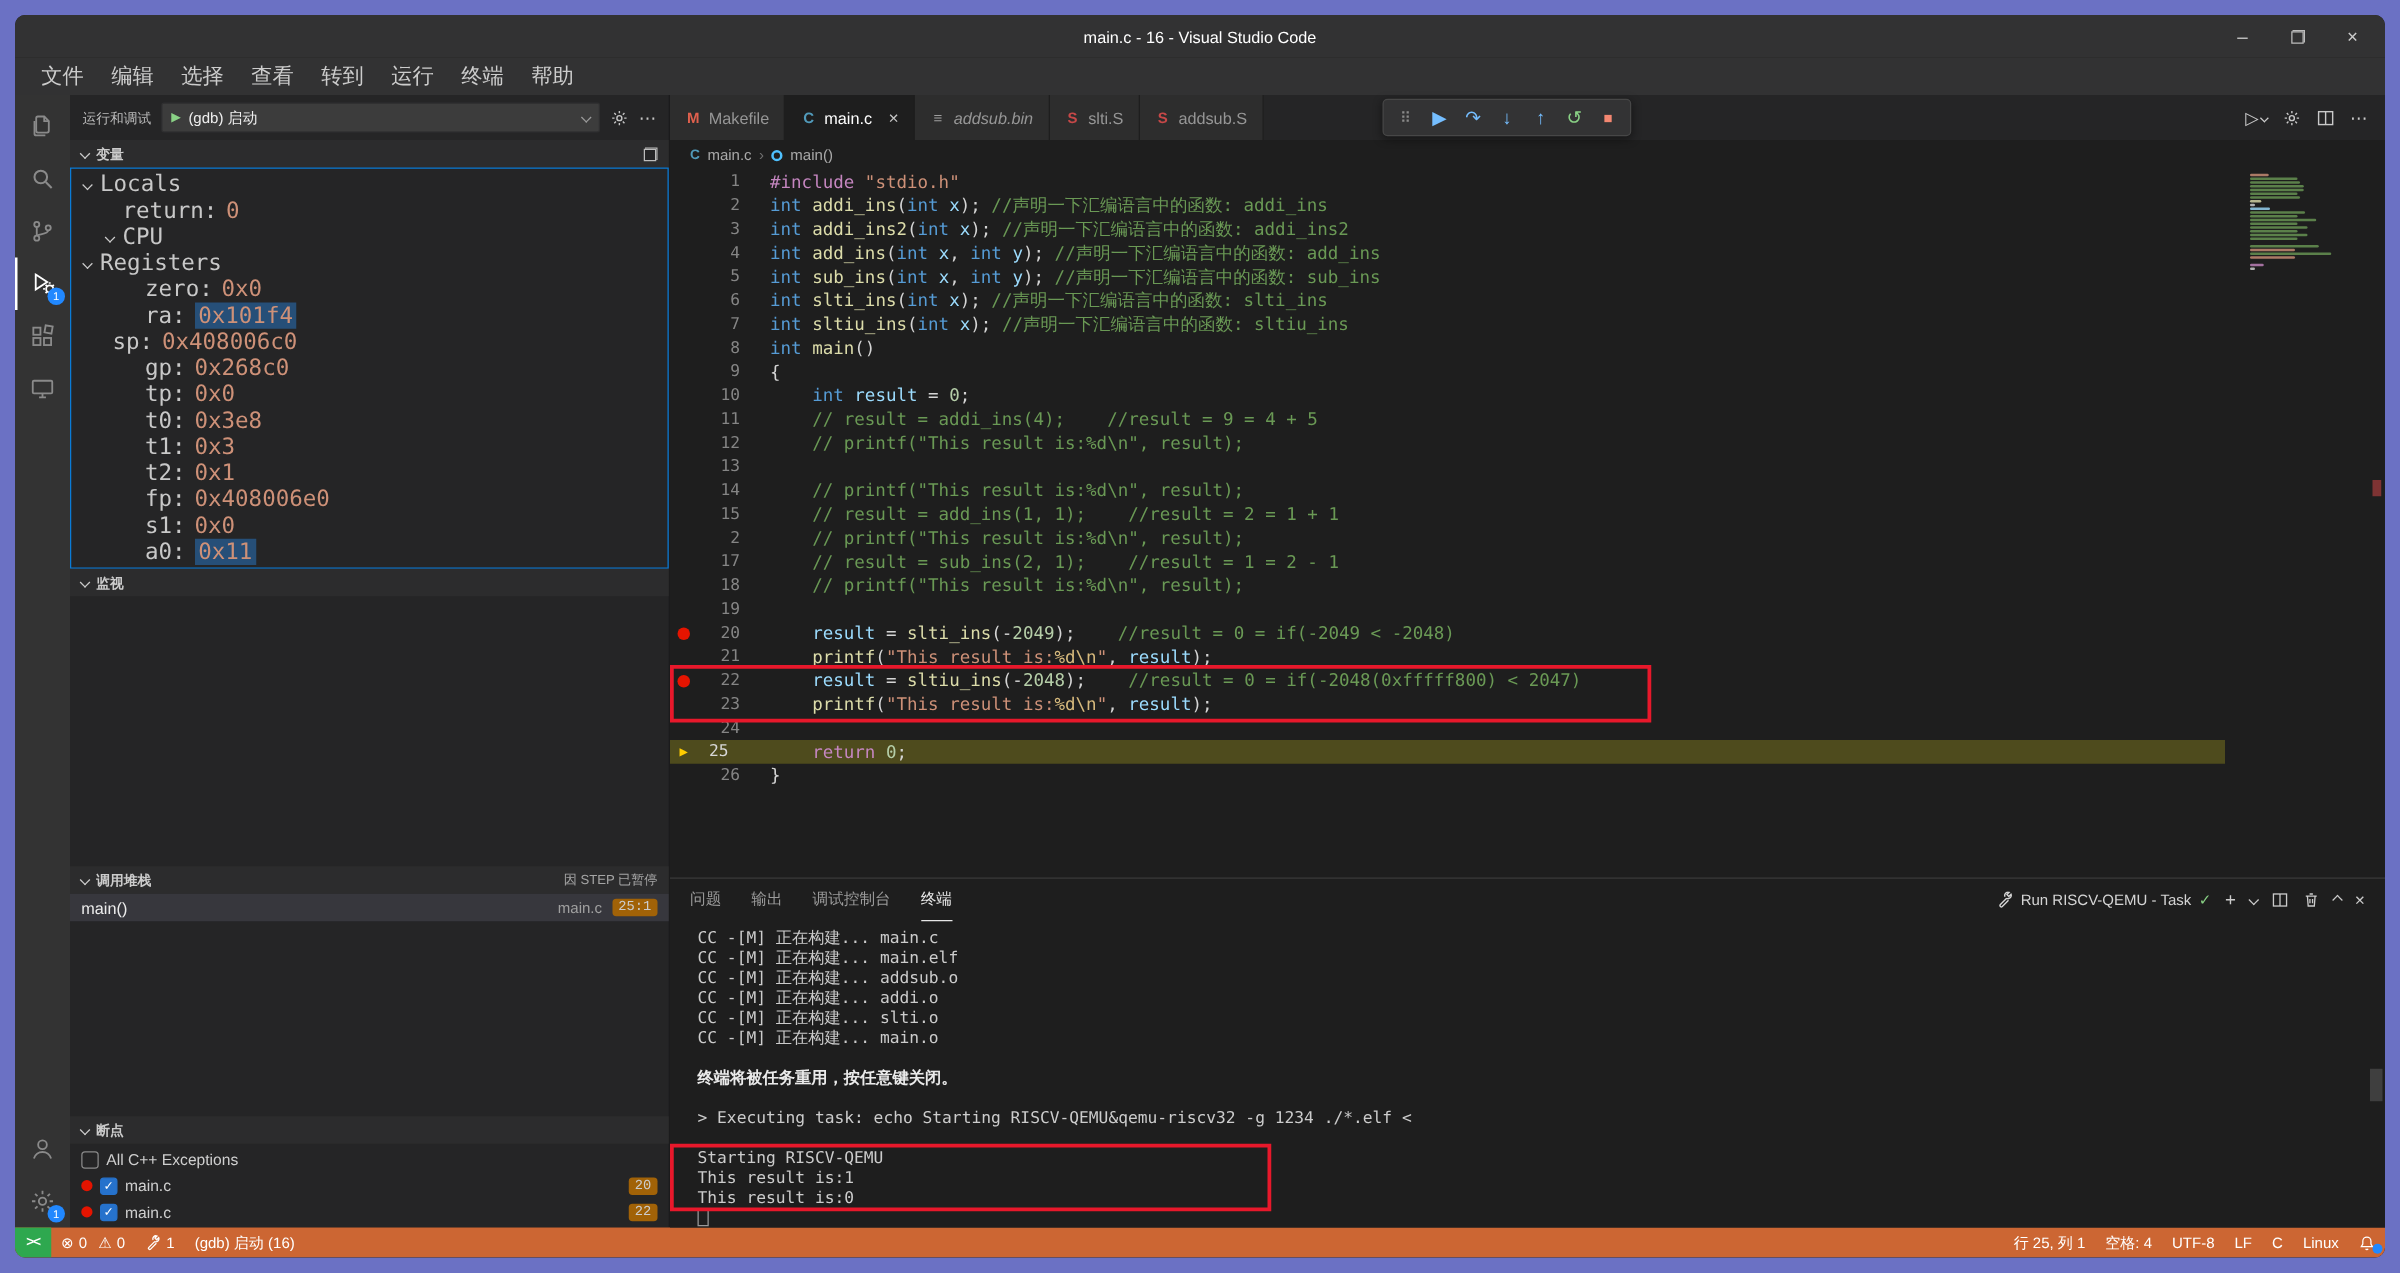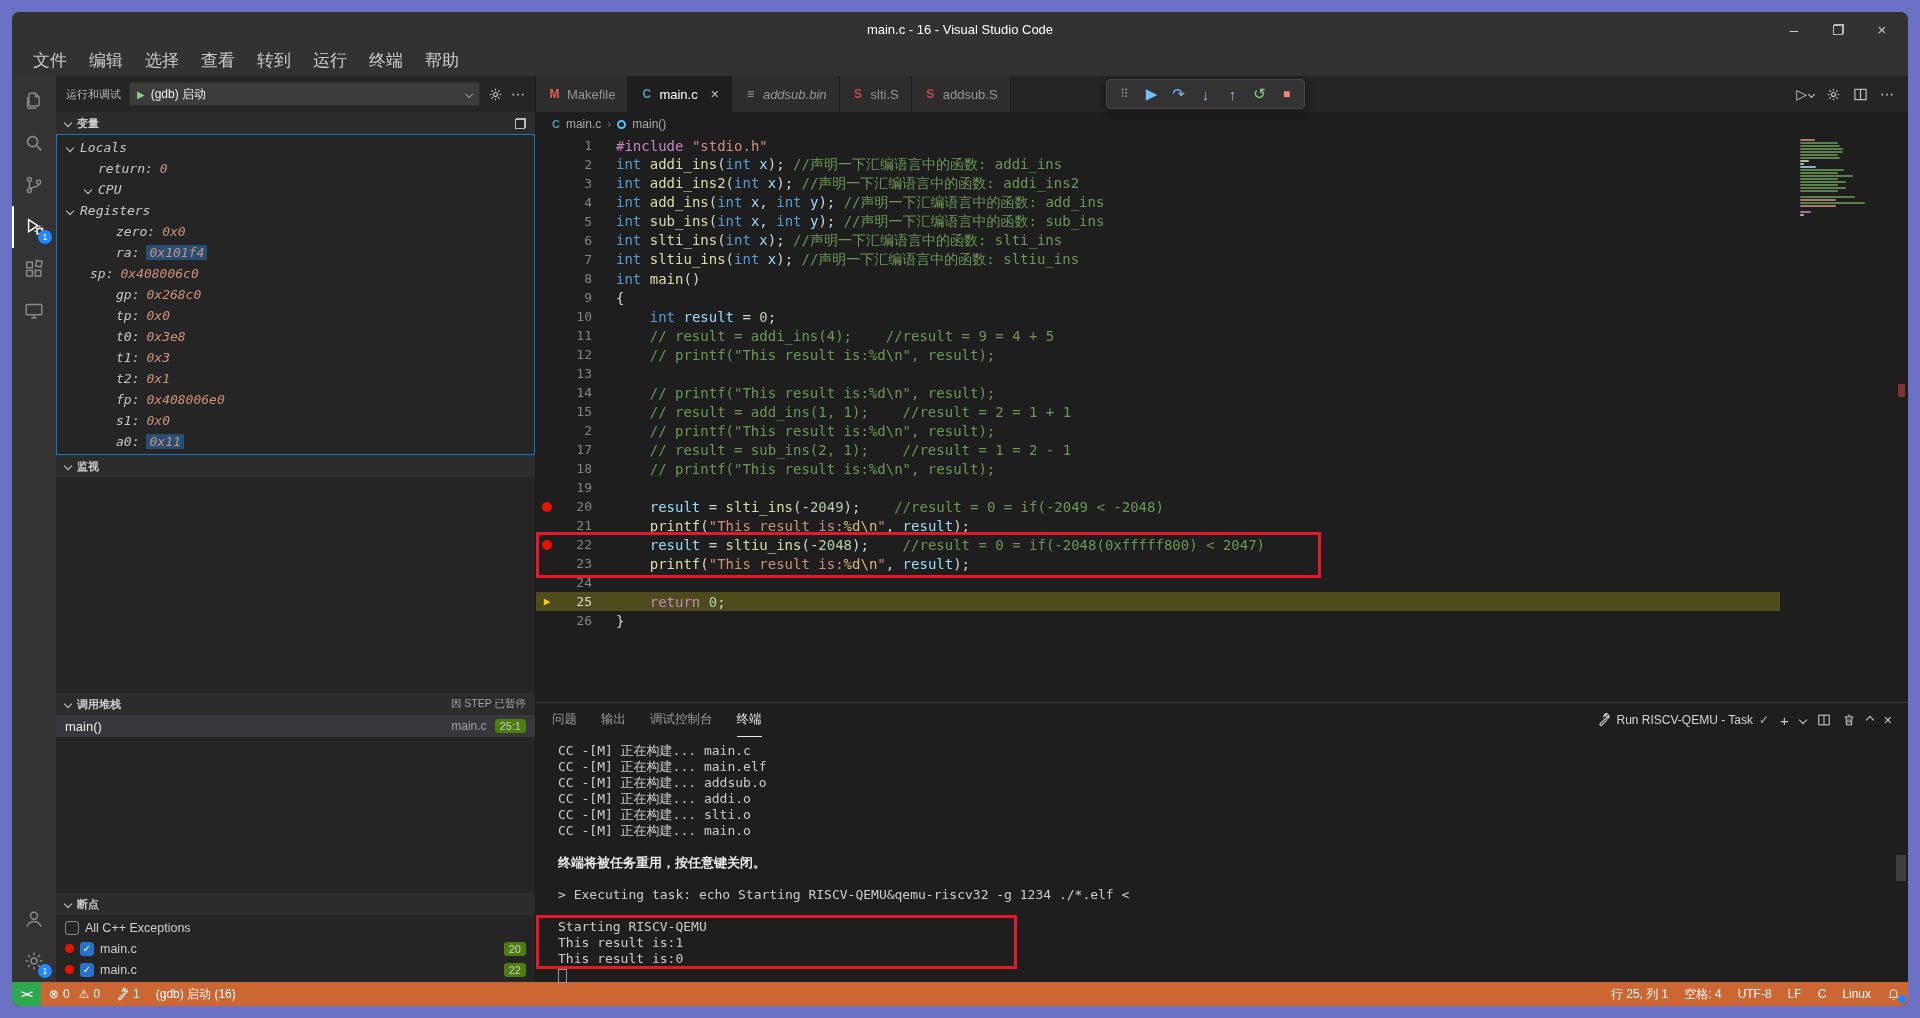--- a/index.html
+++ b/index.html
@@ -29,31 +29,31 @@
 .sidebar{width:480px;background:#252526;flex:none;display:flex;flex-direction:column;min-height:0;font-size:13px;color:#cccccc;border-right:1px solid #1b1b1c;}
 .sb-header{height:36px;display:flex;align-items:center;padding:0 10px;gap:8px;flex:none;}
 .sb-title{font-size:11px;color:#bbbbbb;white-space:nowrap;}
 .launch-select{flex:1;height:24px;background:#3c3c3c;border:1px solid #2f2f30;border-radius:2px;display:flex;align-items:center;padding:0 7px;gap:6px;min-width:0;font-size:12px;color:#eeeeee;}
 .launch-select .lbl{flex:1;white-space:nowrap;overflow:hidden;}
 .sect-header{height:22px;background:#2c2c2d;display:flex;align-items:center;padding:0 9px;gap:6px;font-size:11px;font-weight:bold;color:#cccccc;flex:none;}
 .chev{width:6px;height:6px;border-right:1px solid #cccccc;border-bottom:1px solid #cccccc;transform:rotate(45deg);flex:none;display:inline-block;}
 .chev.dim{border-color:#9a9a9a;}
 .paused-msg{margin-left:auto;font-weight:normal;font-size:10.5px;color:#a5a5a5;}
 .vars-box{border:1px solid #0a7bd6;flex:none;padding:2px 0;overflow:hidden;}
-.tree-row{height:21px;display:flex;align-items:center;font-family:"DejaVu Sans Mono",monospace;font-size:13px;white-space:pre;font-style:italic;}
+.tree-row{height:21px;display:flex;align-items:center;font-family:"DejaVu Sans Mono",monospace;font-size:18px;white-space:pre;}
 .var-name{color:#c8c8c8;}
 .var-value{color:#ce9178;margin-left:7px;}
 .var-value.hl{background:#264f78;padding:0 3px;}
 .watch-empty{flex:1;min-height:0;}
 .cs-area{height:178px;flex:none;}
 .cs-row{height:22px;background:#37373d;display:flex;align-items:center;padding:0 9px;}
 .cs-name{font-size:13px;color:#ececec;}
 .cs-right{margin-left:auto;display:flex;align-items:center;gap:8px;}
 .cs-file{color:#a0a0a0;font-size:12px;}
-.badge{background:#4d7c0f;color:#cccccc;font-size:11px;border-radius:3px;padding:1px 5px;}
+.badge{background:#a16207;color:#cccccc;font-size:11px;border-radius:3px;padding:1px 5px;font-family:Liberation Mono, monospace;}
 .bp-area{flex:none;padding:2px 0;}
 .bp-row{height:21px;display:flex;align-items:center;padding:0 9px;gap:6px;font-size:12.5px;color:#cfcfcf;}
 .bp-dot-sm{width:9px;height:9px;border-radius:50%;background:#e51400;flex:none;}
 .checkbox{width:14px;height:14px;border:1px solid #8a8a8a;border-radius:3px;flex:none;display:flex;align-items:center;justify-content:center;background:transparent;color:#fff;font-size:10px;}
 .checkbox.checked{background:#2672cc;border-color:#2672cc;}
 .bp-line-badge{margin-left:auto;}
 
 .editor-group{flex:1;display:flex;flex-direction:column;min-width:0;background:#1e1e1e;}
 .tabbar{height:36px;background:#252526;display:flex;flex:none;position:relative;align-items:stretch;}
 .tab{display:flex;align-items:center;gap:6px;padding:0 12px;background:#2d2d2d;color:#969696;font-size:13px;border-right:1px solid #1e1e1e;}
@@ -67,21 +67,21 @@
 .tab-actions svg{width:15px;height:15px;}
 .breadcrumbs{height:24px;display:flex;align-items:center;padding:0 16px;gap:6px;font-size:12px;color:#a9a9a9;flex:none;}
 .bc-ficon{font-weight:bold;font-size:11px;color:#519aba;}
 .bc-sym{width:9px;height:9px;border:2px solid #4fc1ff;border-radius:50%;display:inline-block;}
 .code-area{flex:1;position:relative;overflow:hidden;font-family:"DejaVu Sans Mono",monospace;font-size:14px;min-height:0;}
 .code-line{height:19px;display:flex;align-items:center;position:relative;white-space:pre;}
 .code-line .glyph{width:22px;flex:none;display:flex;align-items:center;justify-content:center;z-index:2;}
 .code-line .lnum{width:34px;text-align:right;color:#858585;font-size:13px;flex:none;z-index:2;}
 .code-line .ltext{padding-left:24px;z-index:2;}
 .code-line.current::before{content:'';position:absolute;left:0;right:128px;top:0;bottom:0;background:#4e4b1d;}
-.code-line.current .lnum{color:#d7d7d7;}
+.code-line.current .lnum{color:#d7d7d7;text-align:center;}
 .bp-dot{width:10px;height:10px;border-radius:50%;background:#e51400;}
 .cur-arrow{color:#ffcc00;font-size:11px;}
 .minimap{position:absolute;top:3px;right:14px;width:96px;z-index:1;}
 .mm-bar{height:2px;margin:0 0 1px 2px;border-radius:1px;opacity:.8;}
 .ov-mark{position:absolute;right:3px;width:7px;height:13px;background:#7e3333;z-index:2;}
 .anno{position:absolute;border:3px solid #e8182b;z-index:8;background:transparent;}
 
 .panel{height:280px;flex:none;display:flex;flex-direction:column;position:relative;background:#1e1e1e;border-top:1px solid #3a3a3a;}
 .panel-header{height:34px;display:flex;align-items:center;padding:0 16px;flex:none;}
 .panel-tab{margin-right:24px;font-size:12.5px;color:#9b9b9b;height:34px;display:flex;align-items:center;border-bottom:1px solid transparent;}

